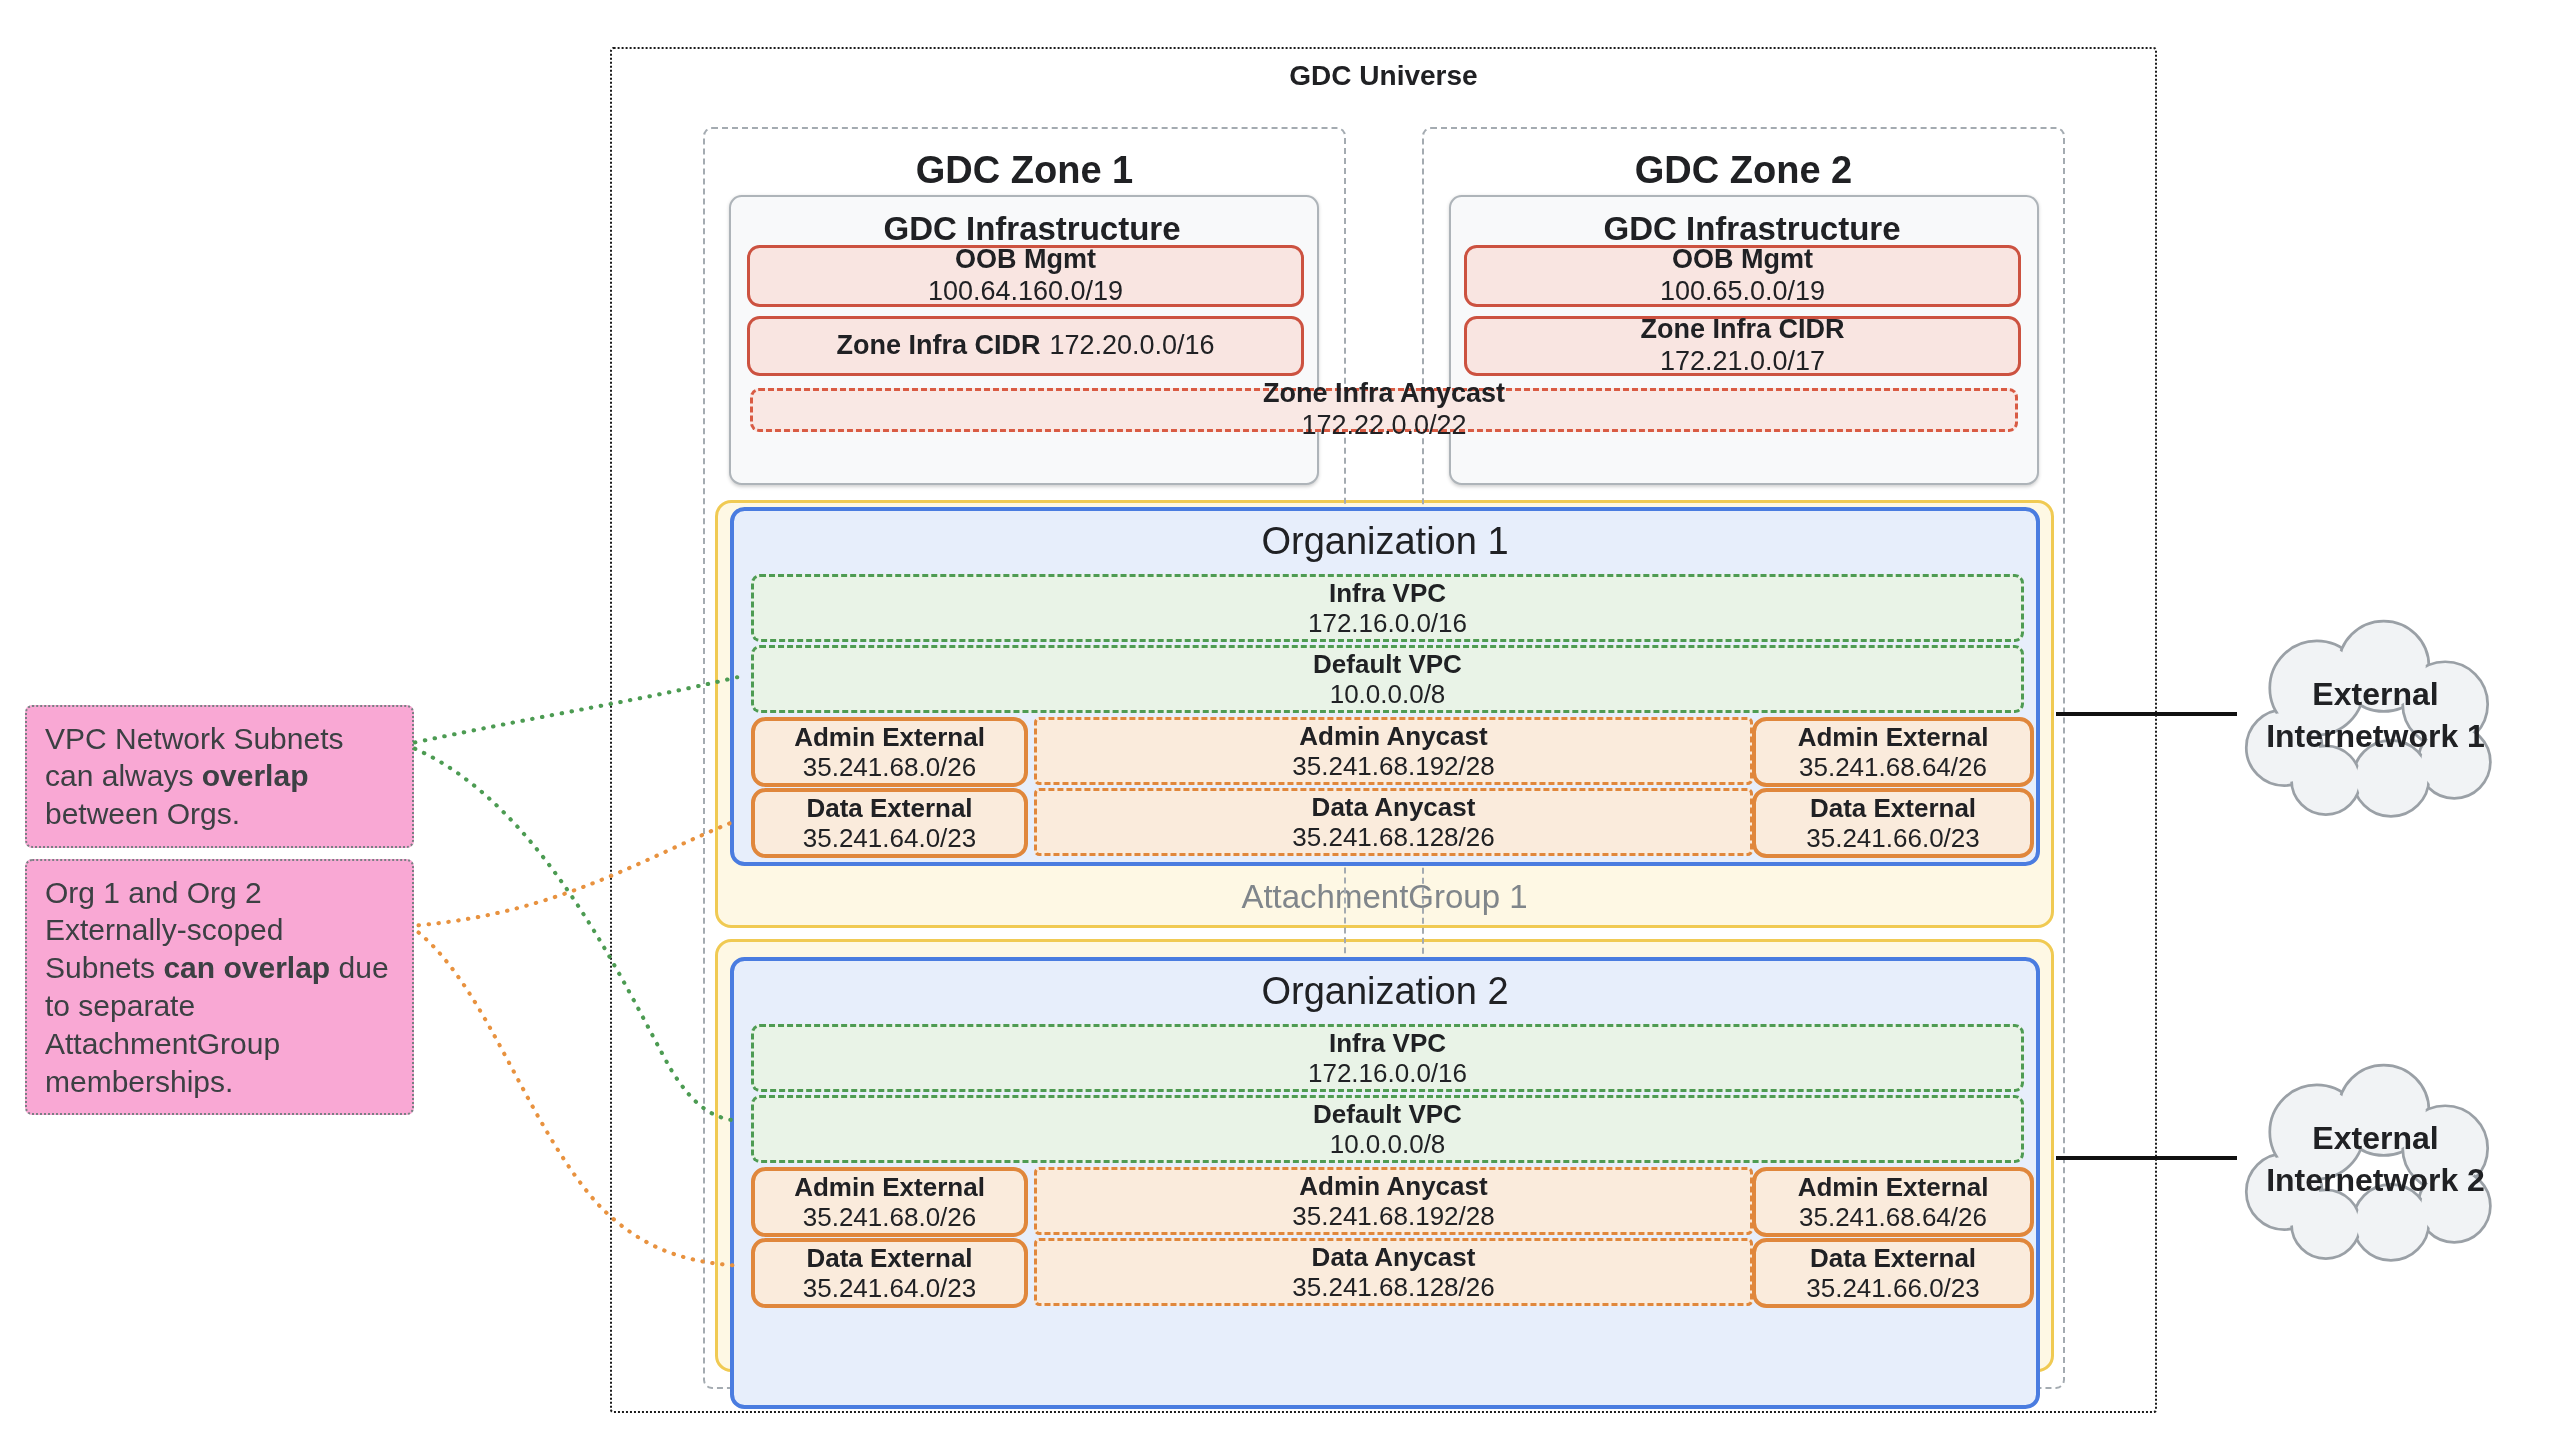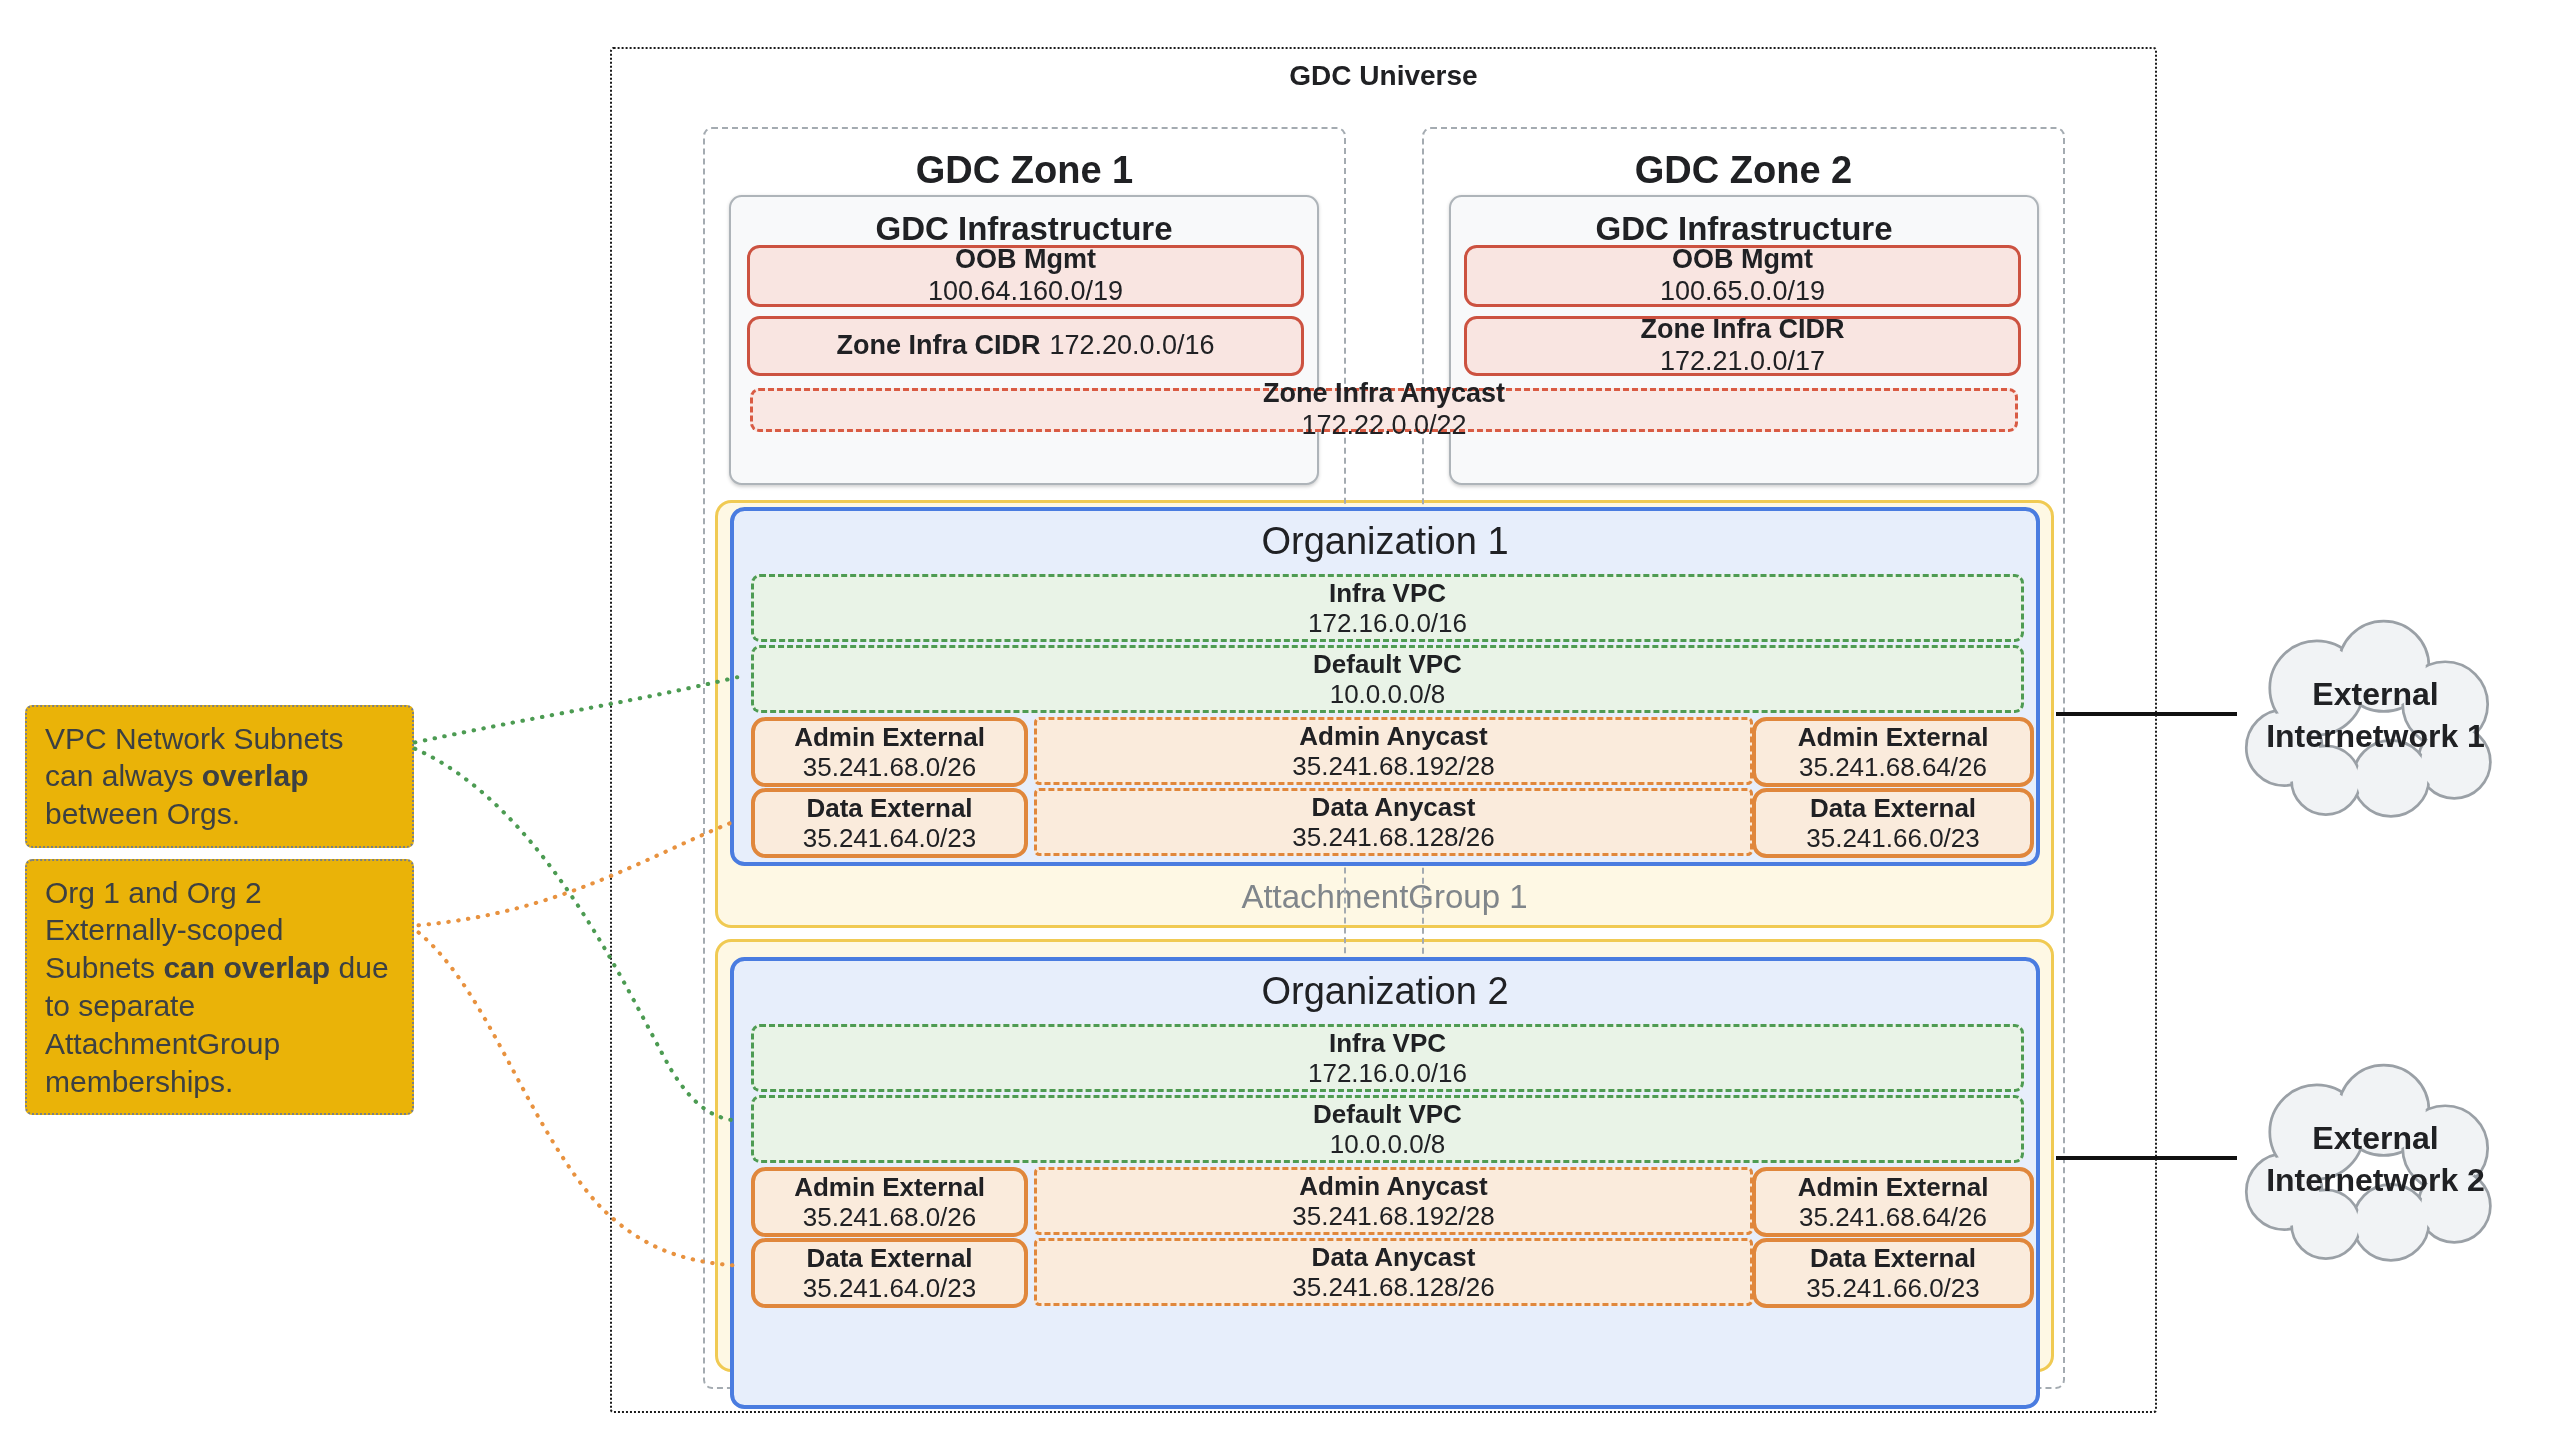--- a/index.html
+++ b/index.html
@@ -16,21 +16,21 @@
   
   .zone{border:2.7px dashed #a4abb1;border-radius:9px;background:transparent;z-index:3;}
   .zone1{left:703px;top:127px;width:643px;height:1262px;}
   .zone2{left:1422px;top:127px;width:643px;height:1262px;}
   .zone-title{width:100%;text-align:center;margin-top:20px;font-size:38px;font-weight:bold;}
 
   
   .infra{background:#f8f9fa;border:2.7px solid #aeb4b9;border-radius:12.7px;box-shadow:0 1.8px 3.6px rgba(0,0,0,.18);z-index:4;}
   .infra1{left:729px;top:195px;width:590px;height:290px;}
   .infra2{left:1449px;top:195px;width:590px;height:290px;}
-  .infra-title{width:100%;text-align:center;margin-top:12.7px;font-size:33px;font-weight:bold;}
+  .infra-title{width:100%;text-align:center;margin-top:12.7px;font-size:33px;font-weight:bold;padding-left:8px;}
 
   .redbox{background:#f9e5e1;border:3.6px solid #cc5240;border-radius:12.7px;z-index:4;
           display:flex;flex-direction:column;align-items:center;justify-content:center;
           font-size:27px;line-height:1.18;text-align:center;}
   .oob1{left:747px;top:245px;width:557px;height:62px;}
   .zic1{left:747px;top:316px;width:557px;height:60px;flex-direction:row;gap:9px;}
   .oob2{left:1464px;top:245px;width:557px;height:62px;}
   .zic2{left:1464px;top:316px;width:557px;height:60px;}
   .anycast{left:750px;top:388px;width:1268px;height:44px;background:#f9e8e4;
            border:3.6px dashed #d95b43;border-radius:9px;z-index:4;
@@ -64,21 +64,21 @@
   .sn-solid{border:4.5px solid #e0873c;border-radius:14.5px;}
   .sn-dash{border:3.6px dashed #e0873c;border-radius:5.4px;}
   .row-admin{top:206px;}
   .row-data{top:277px;}
   .col-l{left:17px;width:269px;}
   .col-c{left:300px;width:713px;}
   .col-r{left:1018px;width:274px;}
 
   
   .ann{border:2.7px dotted #7a7f84;border-radius:7.2px;padding:12.7px 18px;
-       font-size:30px;line-height:1.26;color:#3c4043;z-index:1;background:#eab308;}
+       font-size:30px;line-height:1.26;color:#3c4043;z-index:1;background:#f9a8d4;}
   .ann1{left:25px;top:705px;width:389px;}
   .ann2{left:25px;top:859px;width:389px;}
 
   
   .cloud-wrap{width:264px;height:208px;z-index:4;}
   .cloud1{left:2230px;top:612px;}
   .cloud2{left:2230px;top:1056px;}
   .cloud-label{position:absolute;left:27px;top:0;width:237px;height:208px;
                display:flex;flex-direction:column;align-items:center;justify-content:center;
                font-size:32px;font-weight:bold;line-height:1.3;text-align:center;z-index:5;}

